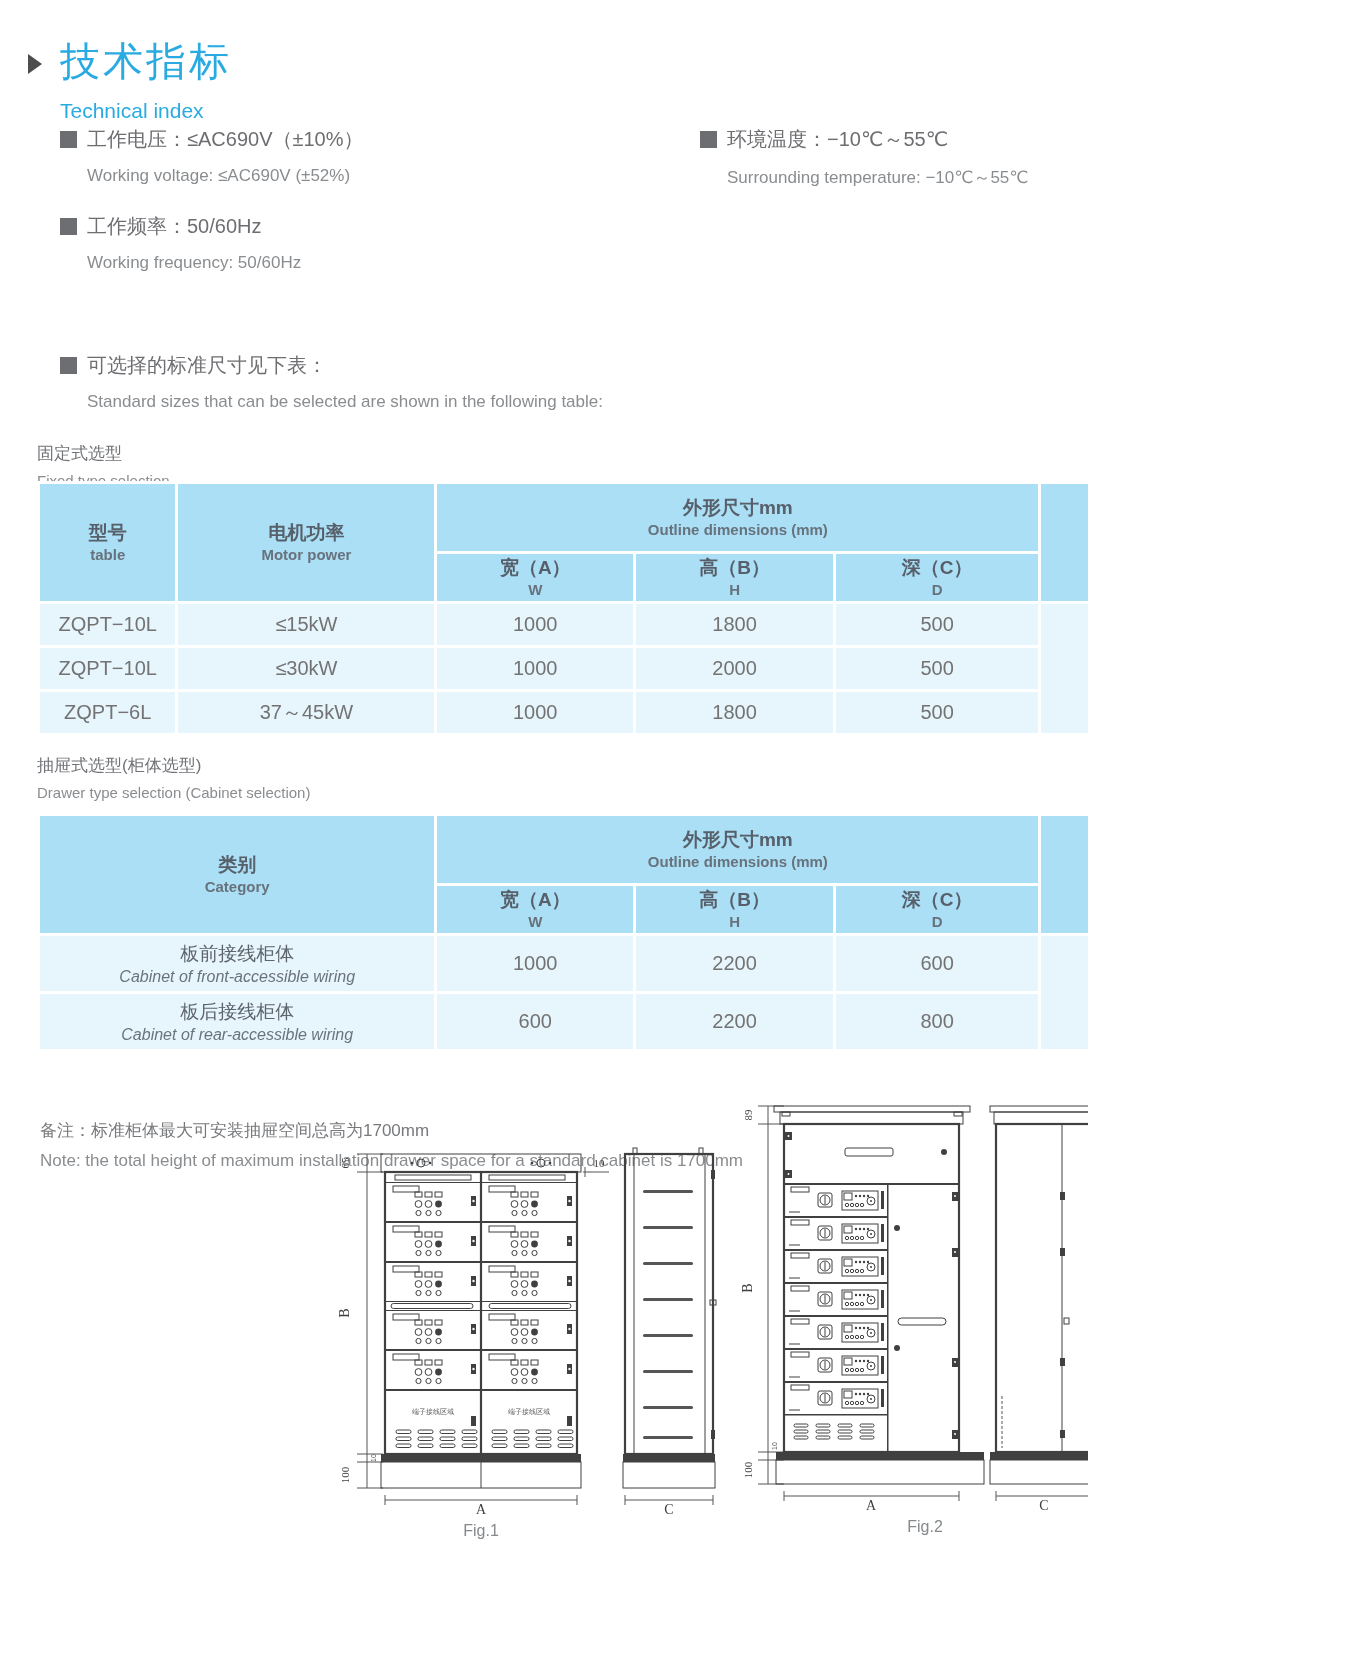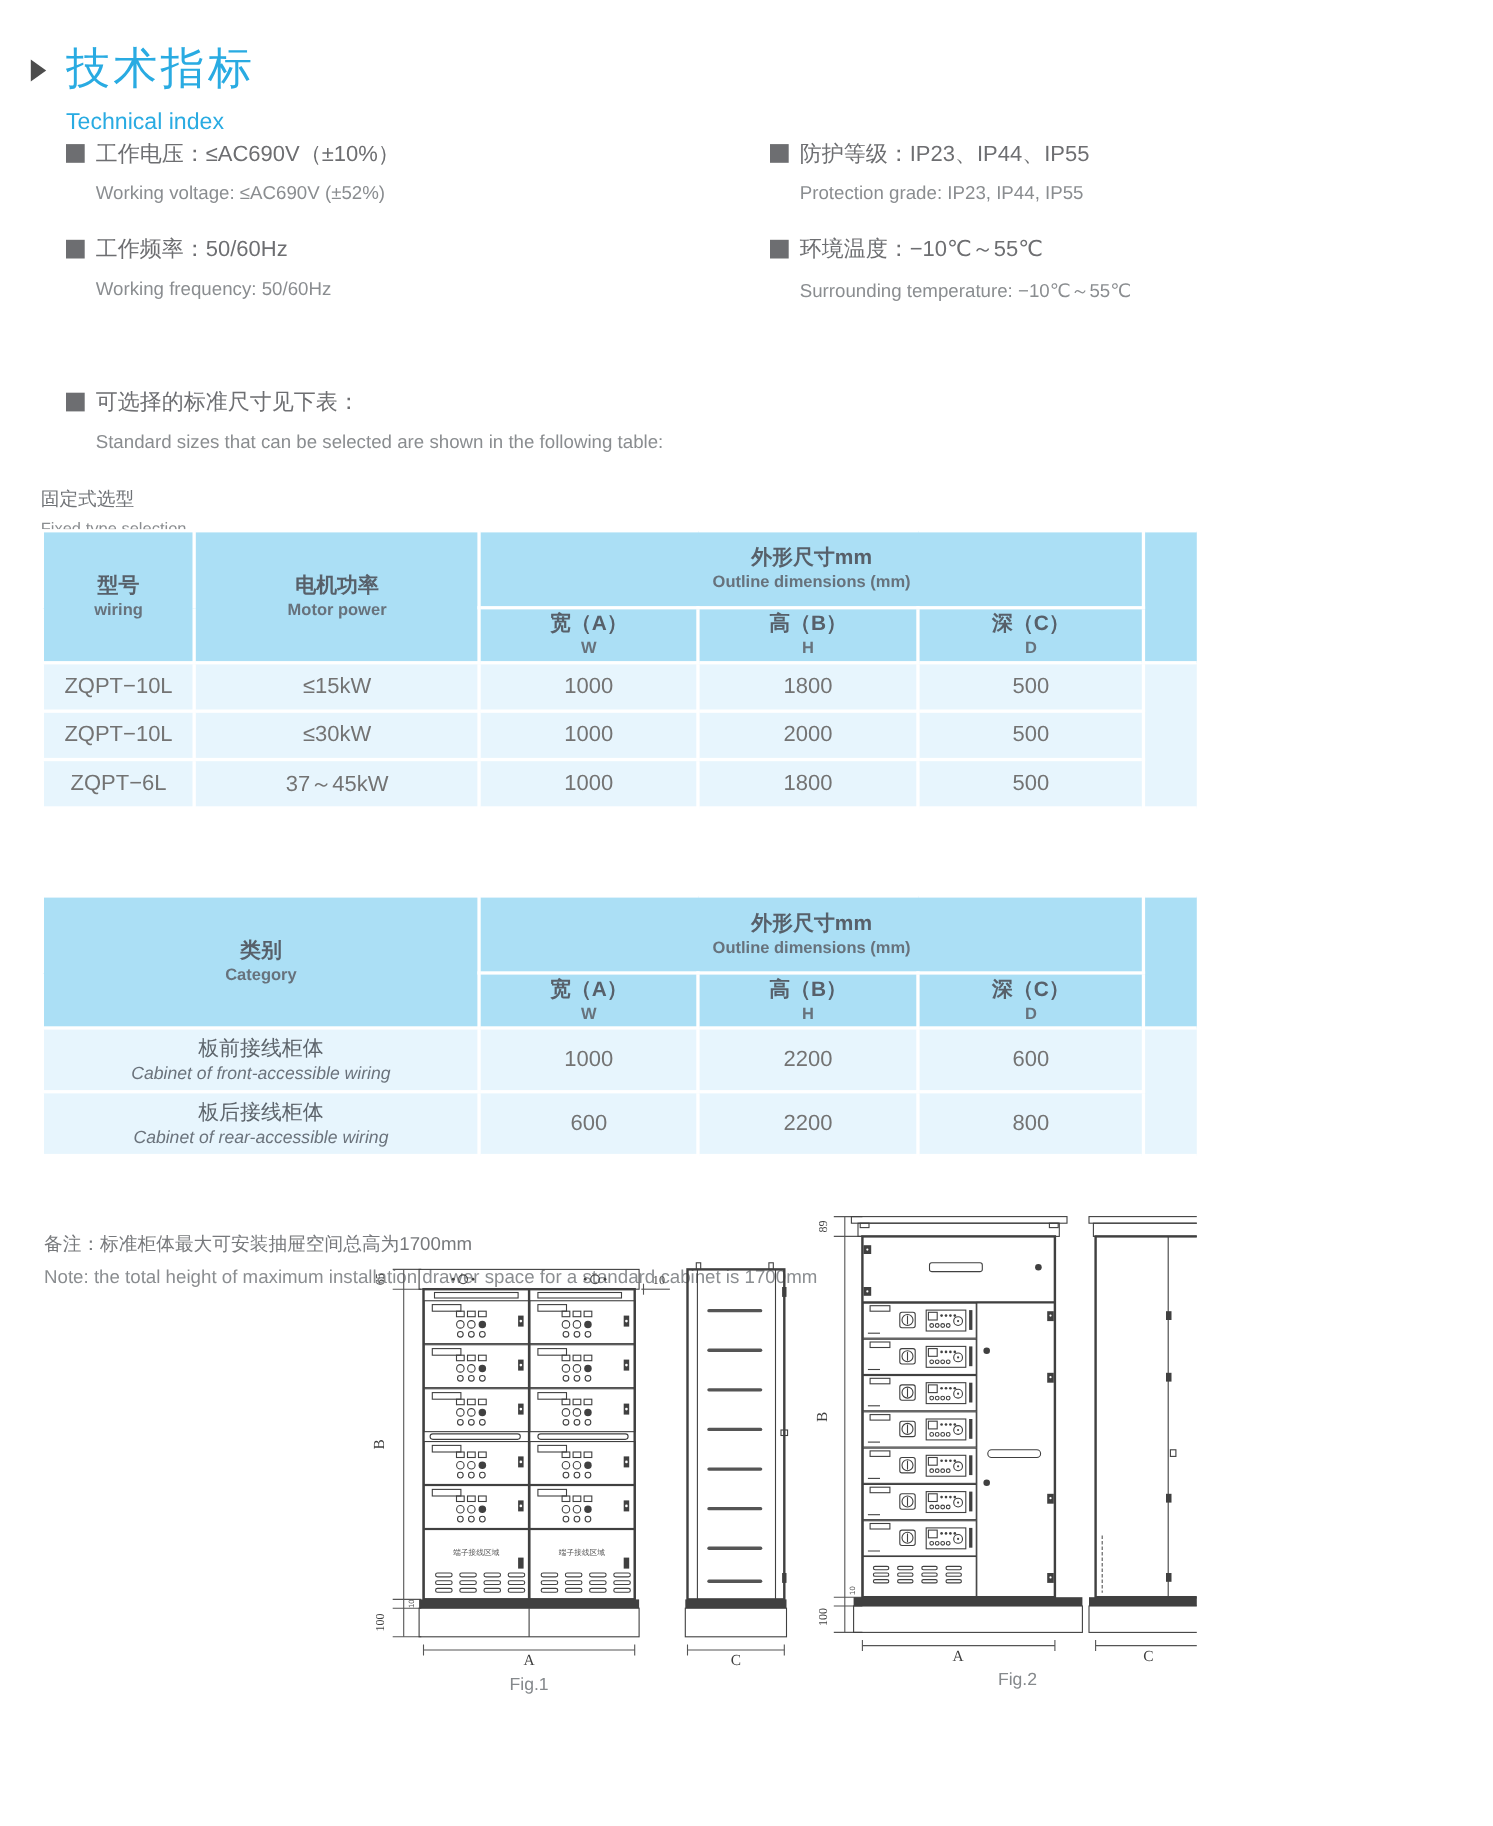--- a/index.html
+++ b/index.html
@@ -83,27 +83,20 @@
         <span class="spec-zh">工作频率：50/60Hz</span>
         </div>
       <div class="spec-en">Working frequency: 50/60Hz</div>
     </div>
   </div>
 
   <div class="spec-col spec-right">
     <div class="spec-item">
       <div class="zh-line">
           <span class="bullet"></span>
-        <span class="spec-zh">防护等级：IP23、IP44、IP55</span>
-        </div>
-      <div class="spec-en">Protection grade: IP23, IP44, IP55</div>
-    </div>
-    <div class="spec-item">
-      <div class="zh-line">
-          <span class="bullet"></span>
         <span class="spec-zh">环境温度：−10℃～55℃</span>
         </div>
       <div class="spec-en">Surrounding temperature: −10℃～55℃</div>
     </div>
   </div>
 
   <div class="intro">
     <div class="zh-line">
         <span class="bullet"></span>
       <span class="spec-zh">可选择的标准尺寸见下表：</span>
@@ -122,21 +115,21 @@
         <col style="width:20.2%">
         <col style="width:15.5%">
       <col style="width:15.6%">
         <col style="width:16.0%">
         <col style="width:21.9%">
     </colgroup>
     <thead>
       <tr class="hr1">
         <th rowspan="2">
           <div class="hzh">型号</div>
-          <div class="hen">wiring</div>
+          <div class="hen">table</div>
         </th>
         <th rowspan="2">
           <div class="hzh">电机功率</div>
           <div class="hen">Motor power</div>
         </th>
         <th colspan="3">
           <div class="hzh">外形尺寸mm</div>
           <div class="hen">Outline dimensions (mm)</div>
         </th>
         <th rowspan="2">
@@ -178,20 +171,24 @@
       <tr>
         <td><span class="val">ZQPT−6L</span></td>
         <td><span class="val">37～45kW</span></td>
         <td><span class="val">1000</span></td>
         <td><span class="val">1800</span></td>
         <td><span class="val">500</span></td>
       </tr>
     </tbody>
   </table>
 
+  <div class="sec-h sec2">
+    <div class="sec-zh">抽屉式选型(柜体选型)</div>
+    <div class="sec-en">Drawer type selection (Cabinet selection)</div>
+  </div>
 
   <table class="spec-table t2">
     <colgroup>
       <col style="width:31.0%">
         <col style="width:15.5%">
         <col style="width:15.6%">
       <col style="width:16.0%">
         <col style="width:21.9%">
     </colgroup>
     <thead>

